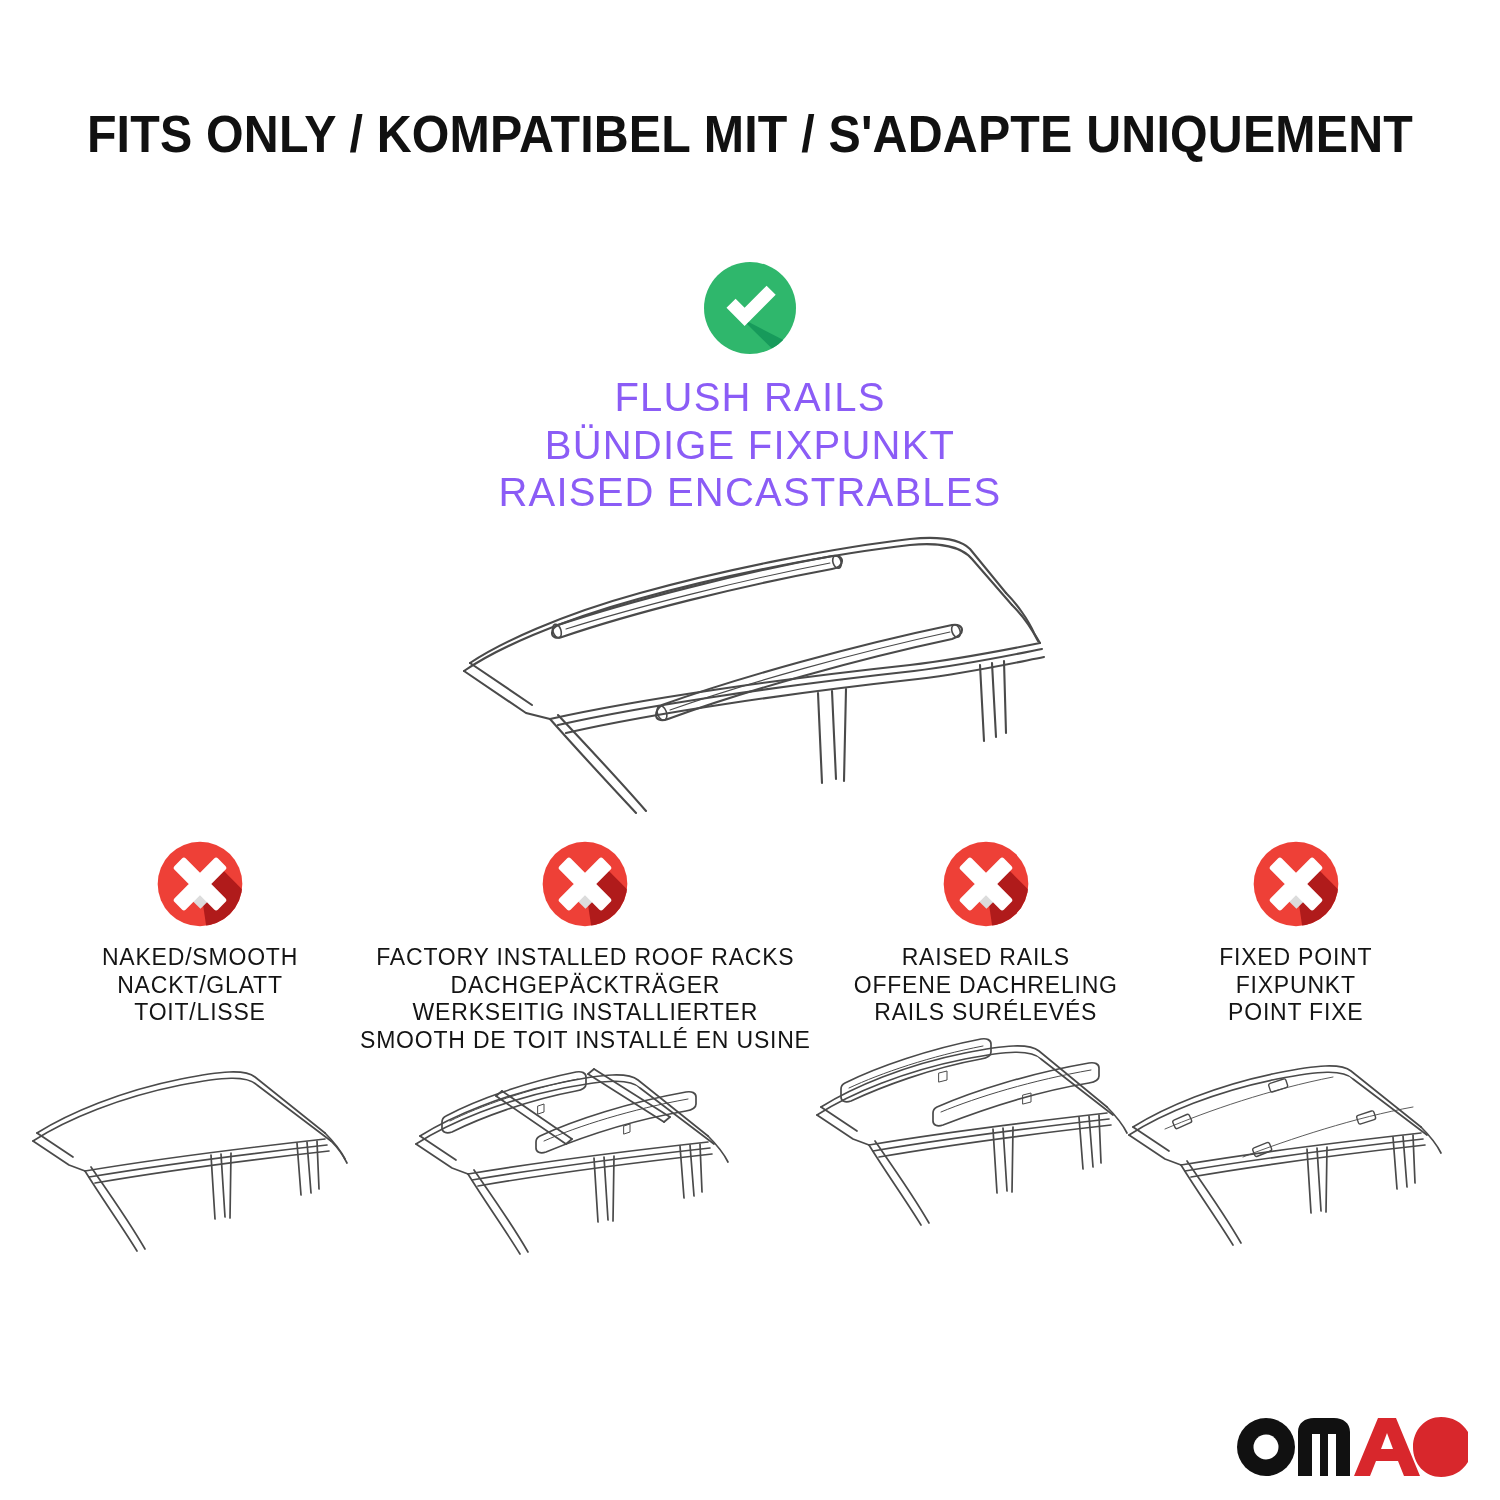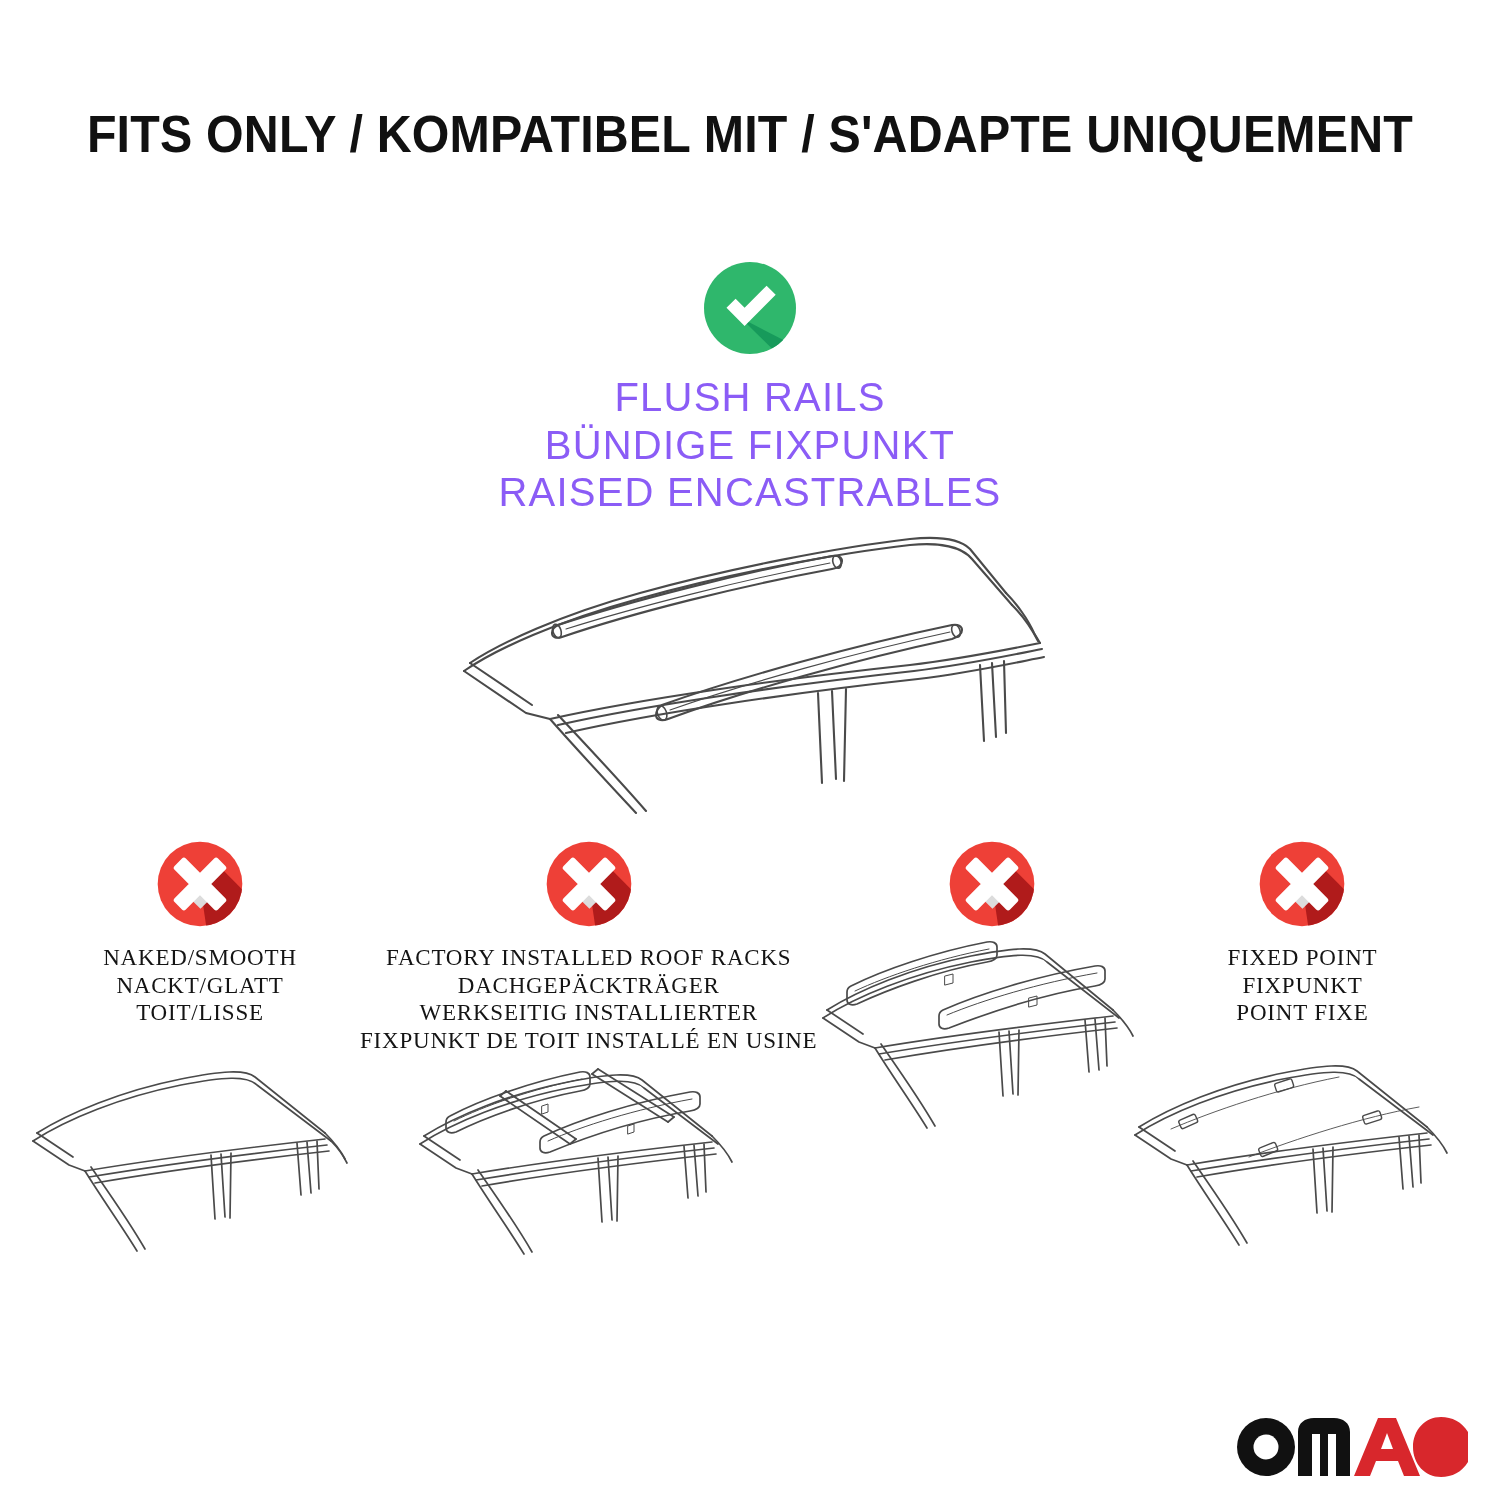--- a/index.html
+++ b/index.html
@@ -77,21 +77,20 @@
   .row {
     position: absolute;
     left: 0;
     top: 838px;
     width: 1216px;
     display: flex;
     align-items: flex-start;
     justify-content: space-between;
     padding: 0 40px;
     box-sizing: border-box;
-    font-family: Liberation Serif, serif;
   }
 
   .cell {
     display: flex;
     flex-direction: column;
     align-items: center;
   }
   .cell-0 { width: 320px; }
   .cell-1 { width: 470px; justify-content: center; }
   .cell-2 { width: 360px; }
@@ -290,21 +289,21 @@
             <path d="M50.5 50 L64 63.5 L50.5 77 L37 63.5 Z" fill="#DCDCDC"></path>
           </g>
           <path d="M32.5 24.5 L50 42 L67.5 24.5 L75.5 32.5 L58 50 L75.5 67.5
                    L67.5 75.5 L50 58 L32.5 75.5 L24.5 67.5 L42 50 L24.5 32.5 Z" fill="#FFFFFF" stroke="#FFFFFF" stroke-width="6" stroke-linejoin="round"></path>
         </svg>
       </div>
       <div class="cell-labels">
         <div>FACTORY INSTALLED ROOF RACKS</div>
         <div>DACHGEPÄCKTRÄGER</div>
         <div>WERKSEITIG INSTALLIERTER</div>
-        <div>FIXPUNKT DE TOIT INSTALLÉ EN USINE</div>
+        <div>SMOOTH DE TOIT INSTALLÉ EN USINE</div>
       </div>
       <div class="cell-art">
         <svg viewBox="0 0 350 215" width="350" height="215">
           <g fill="none" stroke="#4A4A4A" stroke-width="1.7" stroke-linejoin="round" stroke-linecap="round">
 
             <path d="M10 76 C42 56 94 34 154 22 C194 14 218 12 228 20 L298 76"></path>
             <path d="M6 84 C40 62 94 40 154 28 C196 20 220 18 230 28 L304 84"></path>
             <path d="M6 84 L42 108 L58 114"></path>
             <path d="M10 76 L46 100"></path>
             <path d="M58 114 C74 140 94 168 110 194"></path>
@@ -351,20 +350,25 @@
               </clipPath>
             </defs>
           <circle cx="50" cy="50" r="46" fill="#EE4037"></circle>
           <g clip-path="url(#xc2)">
             <path d="M50 50 L70 30 L118 78 L118 118 L60 118 Z" fill="#B01B1B"></path>
             <path d="M50.5 50 L64 63.5 L50.5 77 L37 63.5 Z" fill="#DCDCDC"></path>
           </g>
           <path d="M32.5 24.5 L50 42 L67.5 24.5 L75.5 32.5 L58 50 L75.5 67.5
                    L67.5 75.5 L50 58 L32.5 75.5 L24.5 67.5 L42 50 L24.5 32.5 Z" fill="#FFFFFF" stroke="#FFFFFF" stroke-width="6" stroke-linejoin="round"></path>
         </svg>
+      </div>
+      <div class="cell-labels">
+        <div>RAISED RAILS</div>
+        <div>OFFENE DACHRELING</div>
+        <div>RAILS SURÉLEVÉS</div>
       </div>
       <div class="cell-art">
         <svg viewBox="0 0 350 215" width="350" height="215">
           <g fill="none" stroke="#4A4A4A" stroke-width="1.7" stroke-linejoin="round" stroke-linecap="round">
             <path d="M10 74 C42 54 94 32 154 20 C194 12 218 10 228 18 L296 74"></path>
             <path d="M6 82 C40 60 94 38 154 26 C196 18 220 16 230 26 L302 82"></path>
             <path d="M6 82 L42 106 L58 112"></path>
             <path d="M10 74 L46 98"></path>
             <path d="M58 112 C74 138 94 166 110 192"></path>
             <path d="M64 108 C82 134 102 162 118 190"></path>

